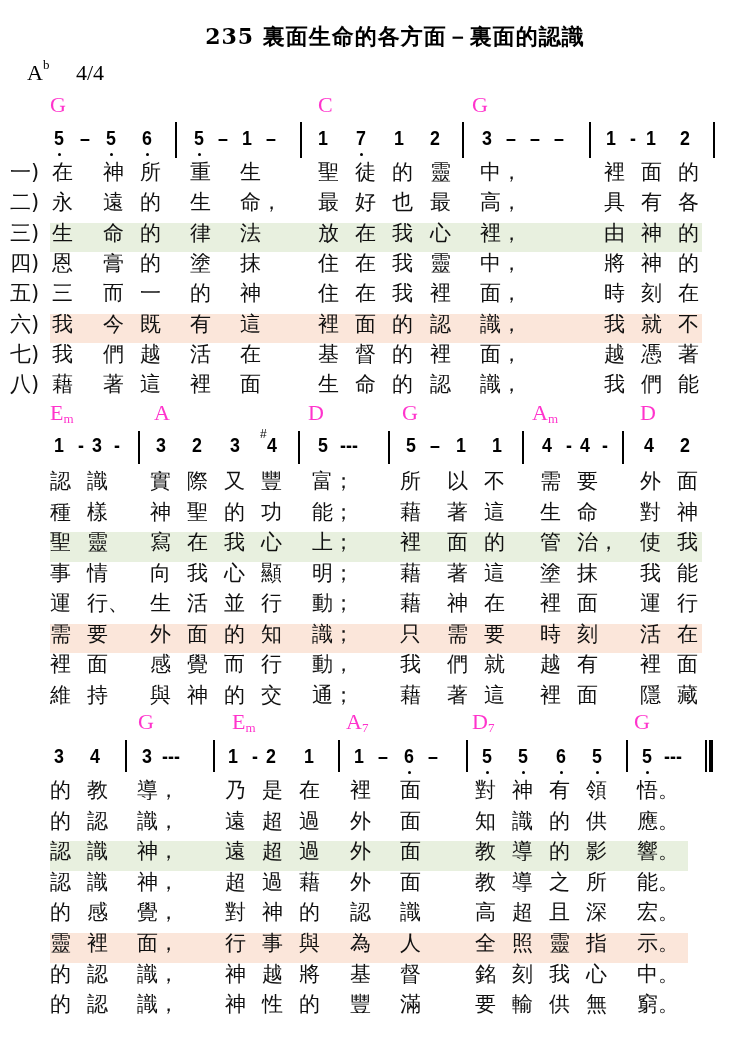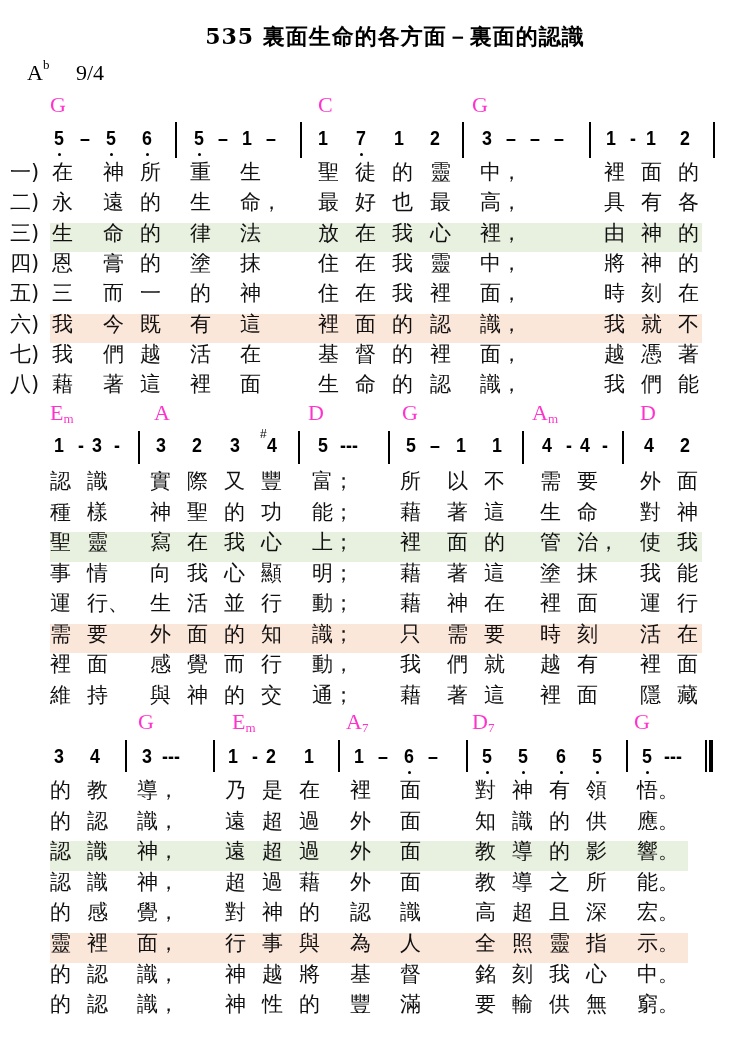--- a/index.html
+++ b/index.html
@@ -21,23 +21,23 @@
   .bar-final-thin { position: absolute; width: 1.5px; background: #000; }
   .bar-final-thick { position: absolute; width: 4px; background: #000; }
   .hl-green { position: absolute; background: #e8f0df; }
   .hl-peach { position: absolute; background: #fbe6da; }
   .lyr { position: absolute; font-family: "DejaVu Sans", sans-serif; font-size: 21px; font-weight: 300; color: #111; }
   .vlabel { position: absolute; font-family: "DejaVu Sans", sans-serif; font-size: 21px; color: #111; }
 </style>
 </head>
 <body>
 
-<div class="abs title">535  裏面生命的各方面－裏面的認識</div>
+<div class="abs title">235  裏面生命的各方面－裏面的認識</div>
 <div class="abs key"><span>A</span><sup>b</sup></div>
-<div class="abs meter">9/4</div>
+<div class="abs meter">4/4</div>
 
 <div id="sheet">
     <div>
       <div class="hl-green" style="left: 50px; width: 652px; top: 222.6px; height: 29.3px;"></div>
       <div class="hl-peach" style="left: 50px; width: 652px; top: 313.5px; height: 29.3px;"></div>
       <div class="abs chord" style="left: 50px; top: 92px;"><span>G</span></div>
       <div class="abs chord" style="left: 318px; top: 92px;"><span>C</span></div>
       <div class="abs chord" style="left: 472px; top: 92px;"><span>G</span></div>
       <div class="abs note" style="left: 54px; top: 126px;">5</div>
       <div class="dot-below" style="left: 58px; top: 153px;"></div>

